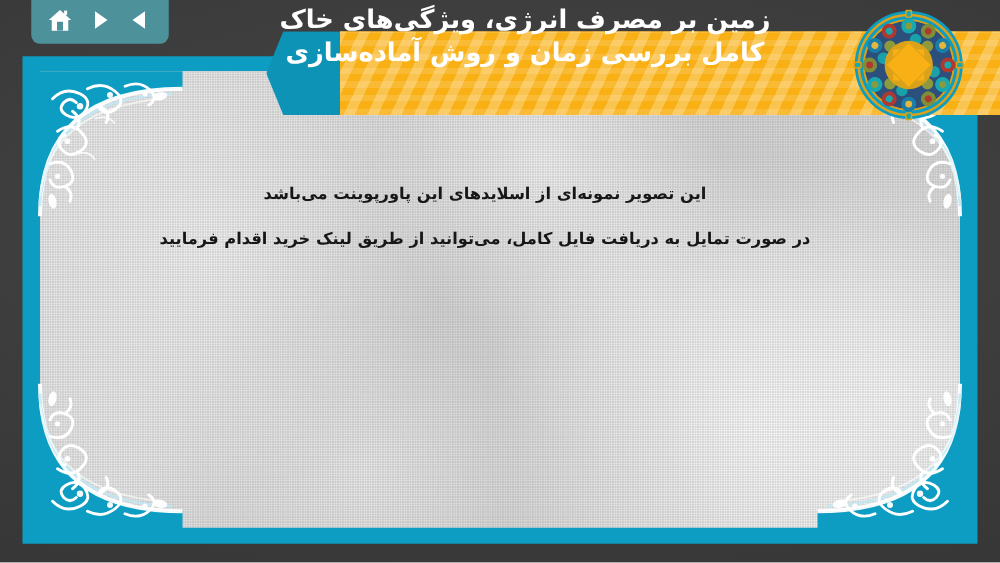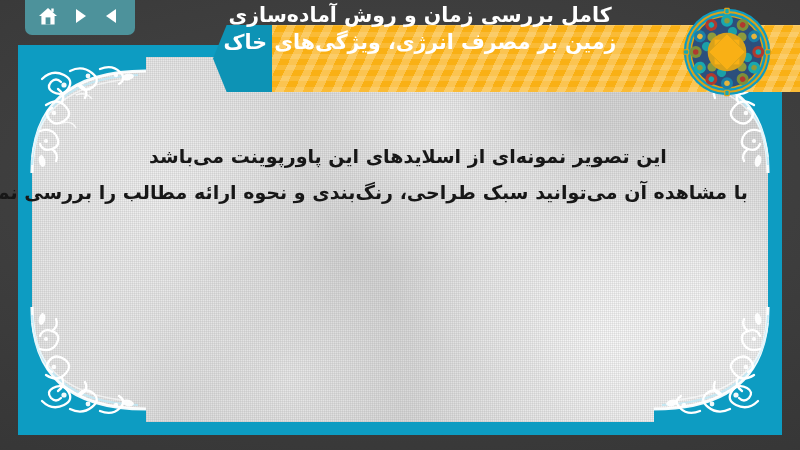--- a/index.html
+++ b/index.html
@@ -180,28 +180,28 @@
     pointer-events: none;
   }
   #orn-tl { left: 18px;  top: 45px; }
   #orn-tr { left: 640px; top: 45px;  transform: scaleX(-1); }
   #orn-bl { left: 18px;  top: 293px; transform: scaleY(-1); }
   #orn-br { left: 640px; top: 293px; transform: scale(-1,-1); }
 
   
   #body-text {
     position: absolute;
-    left: 68px;
+    left: 48px;
     top: 138px;
     width: 680px;
     z-index: 20;
     direction: rtl;
     text-align: center;
     color: #171717;
-    font-size: 19px;
+    font-size: 13px;
     line-height: 36px;
     font-weight: 700;
   }
   #body-text .bline { white-space: nowrap; }
 </style>
 </head>
 <body>
 
 <div id="stage">
 
@@ -233,22 +233,22 @@
     </div>
   </div>
 
   <div id="banner-tab"></div>
 
   <div id="banner">
     <div id="banner-pattern"></div>
   </div>
 
   <div id="title">
+    <div class="tline">زمین بر مصرف انرژی، ویژگی‌های خاک</div>
     <div class="tline">کامل بررسی زمان و روش آماده‌سازی</div>
-    <div class="tline">زمین بر مصرف انرژی، ویژگی‌های خاک</div>
   </div>
 
   <div id="frame">
     <div id="frame-inner">
       <div id="paper-texture"></div>
       <div id="paper-dots"></div>
     </div>
   </div>
 
   <svg class="ornament" id="orn-tl" viewBox="0 0 142 142">
@@ -369,21 +369,21 @@
         <circle cx="98" cy="30" r="2.2"></circle>
         <circle cx="28" cy="96" r="2.1"></circle>
         <ellipse cx="110" cy="32" rx="6" ry="3.2" transform="rotate(-12 110 32)"></ellipse>
         <ellipse cx="24" cy="116" rx="3.2" ry="6" transform="rotate(-12 24 116)"></ellipse>
       </g>
     </g>
   </svg>
 
   <div id="body-text">
     <div class="bline">این تصویر نمونه‌ای از اسلایدهای این پاورپوینت می‌باشد</div>
-    <div class="bline">با مشاهده آن می‌توانید سبک طراحی، رنگ‌بندی و نحوه ارائه مطالب را بررسی نمایید</div>
+    <div class="bline">در صورت تمایل به دریافت فایل کامل، می‌توانید از طریق لینک خرید اقدام فرمایید</div>
   </div>
 
   <svg id="medallion" viewBox="0 0 100 100">
     <circle cx="50" cy="50" r="47" fill="#0d9cc2"></circle>
     <circle cx="50" cy="50" r="43.5" fill="none" stroke="#d9a21a" stroke-width="2.2"></circle>
     <circle cx="50" cy="50" r="39" fill="#2c4f7c"></circle>
     <circle cx="50" cy="50" r="39" fill="none" stroke="#d9a21a" stroke-width="1.6"></circle>
 
     <g id="mosaic">
       <g>

